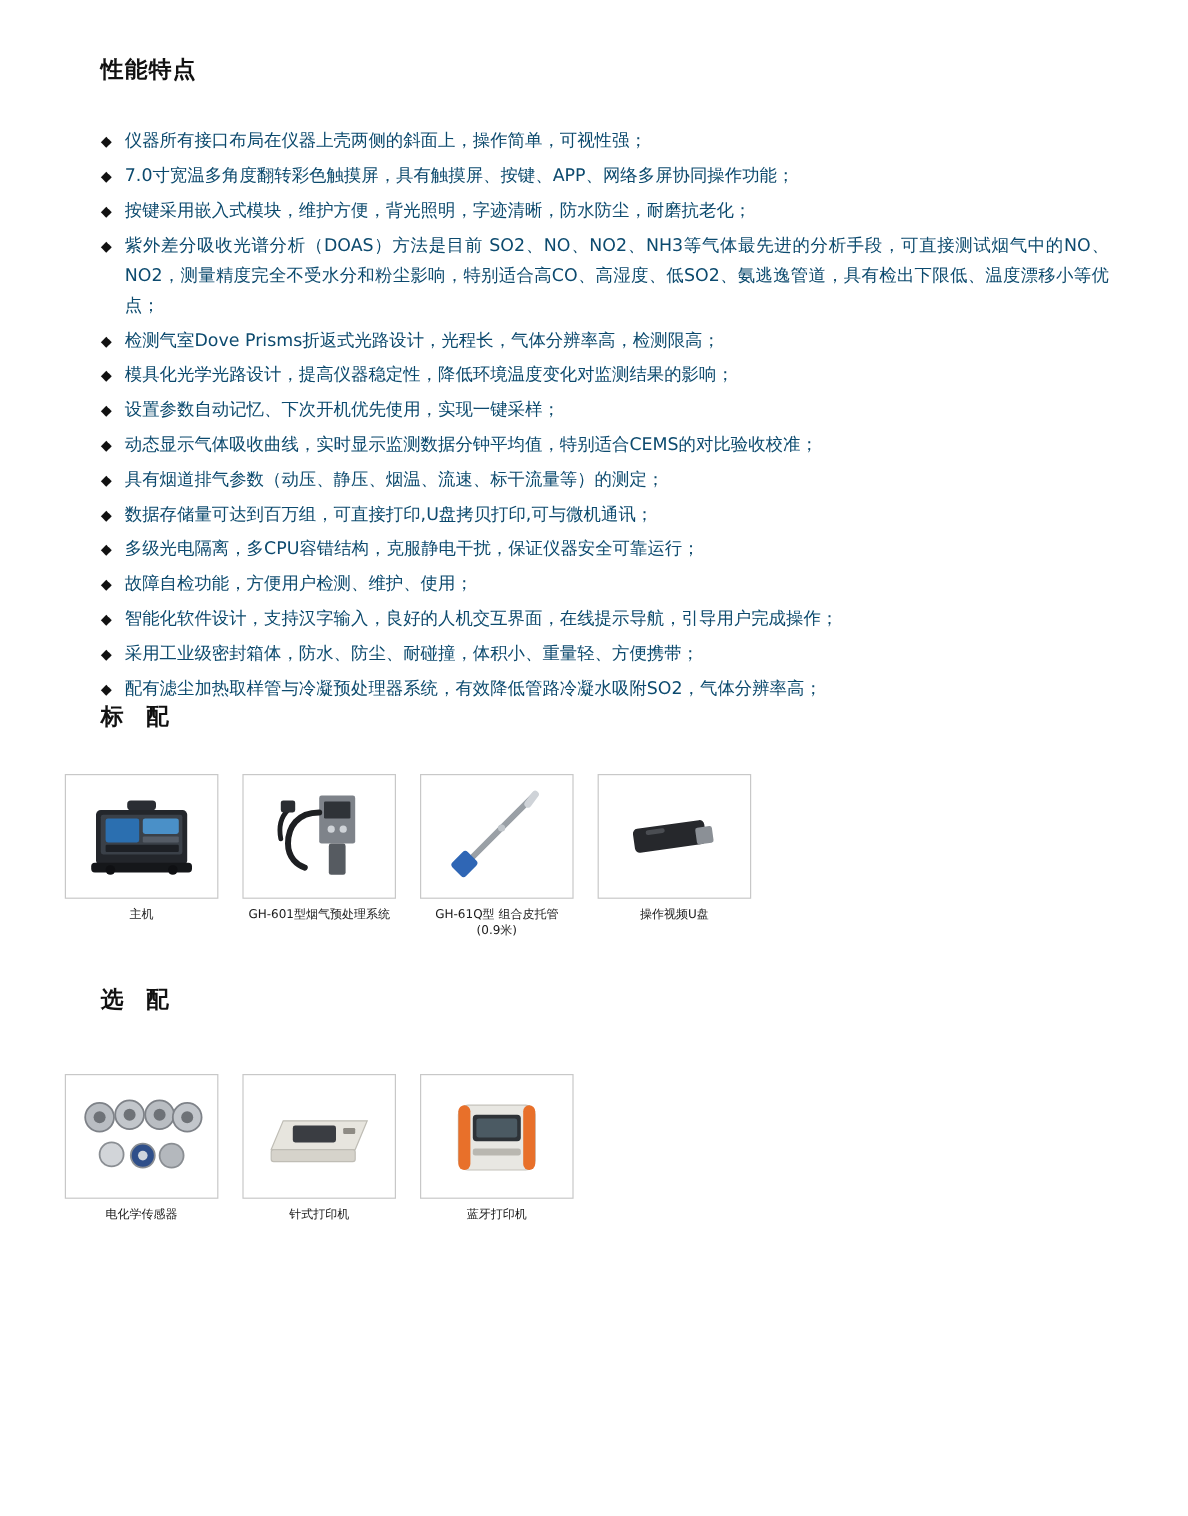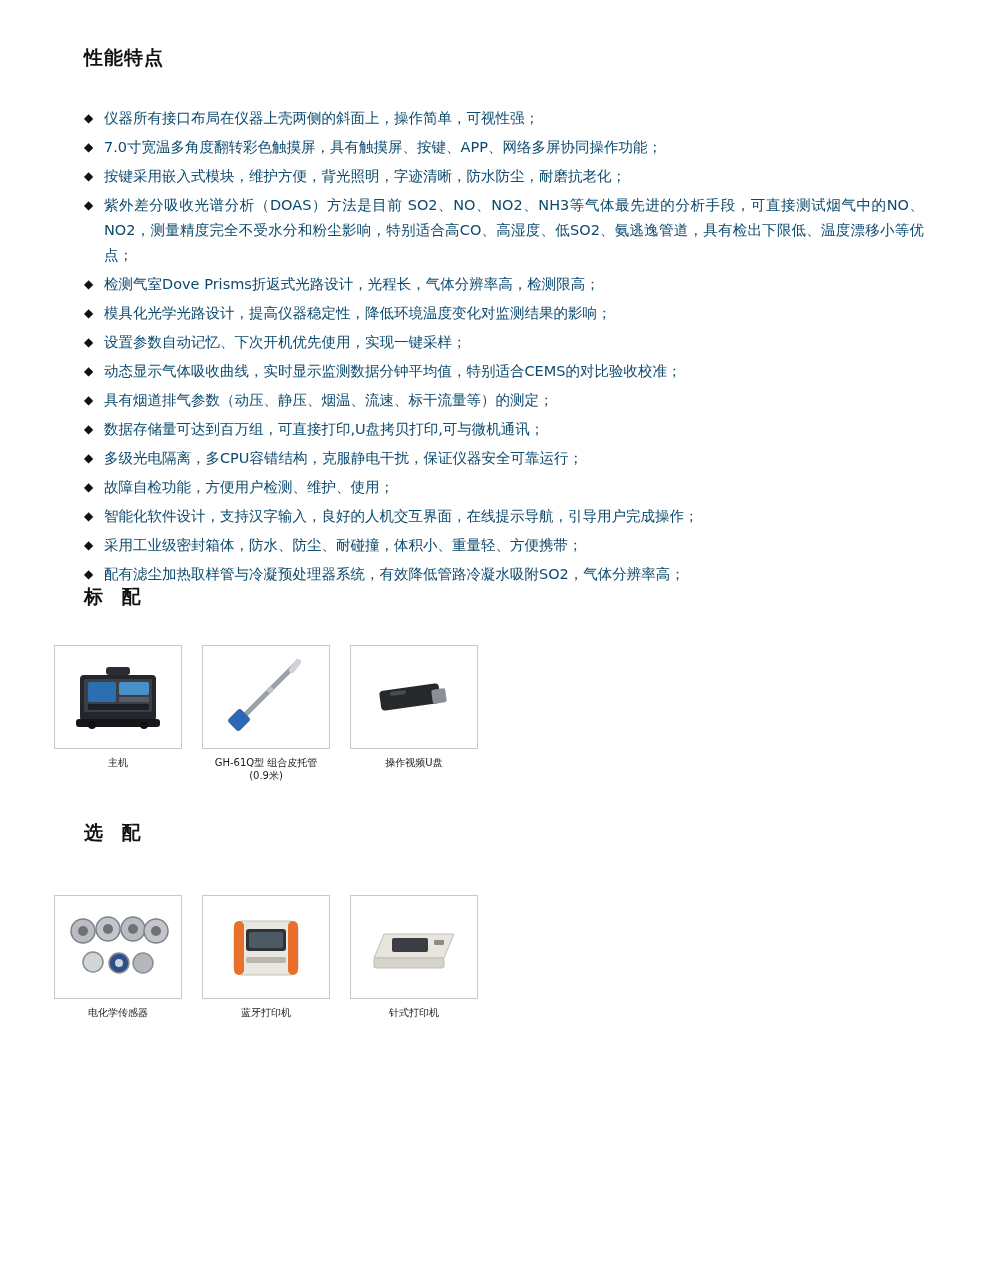--- a/index.html
+++ b/index.html
@@ -190,20 +190,37 @@
           <rect x="40" y="10" width="24" height="8" rx="3" fill="#2a2d33"></rect>
           <circle cx="26" cy="68" r="4" fill="#0f1013"></circle>
           <circle cx="78" cy="68" r="4" fill="#0f1013"></circle>
         </svg>
       </div>
       <div class="card-caption">
         <span>主机</span>
       </div>
     </div>
 
+    <div class="card">
+      <div class="card-thumb">
+        <svg width="104" height="84" viewBox="0 0 104 84">
+          <rect x="52" y="8" width="30" height="40" rx="2" fill="#7e838a"></rect>
+          <rect x="56" y="13" width="22" height="14" rx="1" fill="#2f3338"></rect>
+          <circle cx="62" cy="36" r="3" fill="#cfd3d8"></circle>
+          <circle cx="72" cy="36" r="3" fill="#cfd3d8"></circle>
+          <rect x="60" y="48" width="14" height="26" rx="2" fill="#565b61"></rect>
+          <path d="M52 22 C 34 22, 26 34, 26 48 C 26 60, 34 66, 40 68" stroke="#1d1f22" stroke-width="5" fill="none" stroke-linecap="round"></path>
+          <path d="M26 20 C 20 26, 18 34, 20 44" stroke="#1d1f22" stroke-width="4" fill="none" stroke-linecap="round"></path>
+          <rect x="20" y="12" width="12" height="10" rx="2" fill="#2a2d31"></rect>
+        </svg>
+      </div>
+      <div class="card-caption">
+        <span>GH-601型烟气预处理系统</span>
+      </div>
+    </div>
 
     <div class="card">
       <div class="card-thumb">
         <svg width="104" height="86" viewBox="0 0 104 86">
           <line x1="84" y1="8" x2="26" y2="66" stroke="#9aa0a6" stroke-width="5" stroke-linecap="round"></line>
           <line x1="84" y1="8" x2="78" y2="16" stroke="#cfd3d8" stroke-width="6" stroke-linecap="round"></line>
           <rect x="16" y="58" width="18" height="16" rx="3" fill="#2f66b5" transform="rotate(-45 25 66)"></rect>
           <circle cx="56" cy="36" r="3" fill="#c0c5ca"></circle>
         </svg>
       </div>
@@ -250,43 +267,43 @@
           <circle cx="80" cy="56" r="10" fill="#b4b8bd" stroke="#8a8e93" stroke-width="1.5"></circle>
         </svg>
       </div>
       <div class="card-caption">
         <span>电化学传感器</span>
       </div>
     </div>
 
     <div class="card">
       <div class="card-thumb">
+        <svg width="104" height="66" viewBox="0 0 104 66">
+          <path d="M12 44 L22 20 L92 20 L82 44 Z" fill="#e7e5de" stroke="#bfbdb5" stroke-width="1"></path>
+          <rect x="12" y="44" width="70" height="10" rx="2" fill="#d6d3cb" stroke="#bfbdb5" stroke-width="1"></rect>
+          <rect x="30" y="24" width="36" height="14" rx="2" fill="#3a3d42"></rect>
+          <rect x="72" y="26" width="10" height="5" rx="1" fill="#8e8b84"></rect>
+        </svg>
+      </div>
+      <div class="card-caption">
+        <span>针式打印机</span>
+      </div>
+    </div>
+
+    <div class="card">
+      <div class="card-thumb">
         <svg width="96" height="76" viewBox="0 0 96 76">
           <rect x="16" y="12" width="64" height="54" rx="8" fill="#e8e7e2" stroke="#c3c1ba" stroke-width="1"></rect>
           <rect x="16" y="12" width="10" height="54" rx="5" fill="#e8702a"></rect>
           <rect x="70" y="12" width="10" height="54" rx="5" fill="#e8702a"></rect>
           <rect x="28" y="20" width="40" height="22" rx="3" fill="#2e3338"></rect>
           <rect x="31" y="23" width="34" height="16" rx="2" fill="#4b5a63"></rect>
           <rect x="28" y="48" width="40" height="6" rx="2" fill="#b9b7b0"></rect>
         </svg>
       </div>
       <div class="card-caption">
         <span>蓝牙打印机</span>
       </div>
     </div>
 
-    <div class="card">
-      <div class="card-thumb">
-        <svg width="104" height="66" viewBox="0 0 104 66">
-          <path d="M12 44 L22 20 L92 20 L82 44 Z" fill="#e7e5de" stroke="#bfbdb5" stroke-width="1"></path>
-          <rect x="12" y="44" width="70" height="10" rx="2" fill="#d6d3cb" stroke="#bfbdb5" stroke-width="1"></rect>
-          <rect x="30" y="24" width="36" height="14" rx="2" fill="#3a3d42"></rect>
-          <rect x="72" y="26" width="10" height="5" rx="1" fill="#8e8b84"></rect>
-        </svg>
-      </div>
-      <div class="card-caption">
-        <span>针式打印机</span>
-      </div>
-    </div>
-
   </div>
 
 </div>
 
 </body></html>

